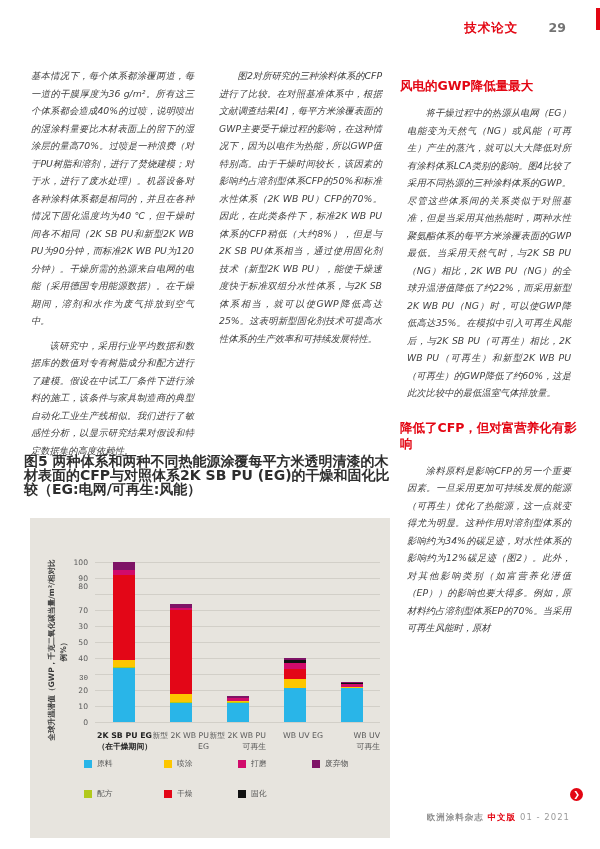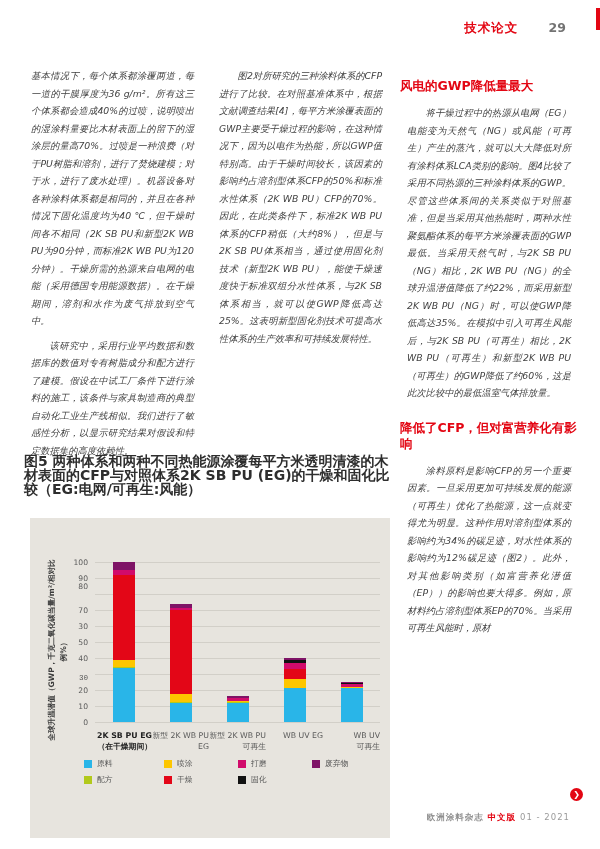--- a/index.html
+++ b/index.html
@@ -35,21 +35,21 @@
   .gridline{position:absolute;left:0;width:100%;height:1px;background:#d2cfc8;}
   .slots{position:absolute;left:0;top:0;width:100%;height:100%;display:flex;}
   .slot{flex:1;display:flex;justify-content:center;align-items:flex-end;height:100%;}
   .bar{width:22px;display:flex;flex-direction:column-reverse;}
   .seg{width:100%;}
   .cats{position:absolute;left:65px;top:212px;width:285px;display:flex;}
   .cat{flex:1;text-align:right;font-size:7.8px;color:#5a5a5a;line-height:11px;}
   .cat.bold{font-weight:bold;color:#222;}
   
   .legend{position:absolute;left:54px;top:240px;display:grid;
-          grid-template-columns:80px 74px 74px 84px;row-gap:5px;}
+          grid-template-columns:80px 74px 74px 84px;row-gap:19px;}
   .legend-item{display:flex;align-items:center;font-size:7.8px;color:#555;}
   .swatch{width:8px;height:8px;margin-right:5px;flex:0 0 auto;}
   
   .footer{position:absolute;right:30px;top:812px;font-size:8.5px;font-weight:bold;
           color:#8f8f8f;letter-spacing:1px;}
   .footer .edition{color:#e30613;}
   .footer .issue{font-weight:normal;color:#9a9a9a;margin-top:32px;}
   .next-btn{position:absolute;left:570px;top:788px;width:13px;height:13px;border-radius:50%;
             background:#e30613;color:#fff;font-size:8px;line-height:13px;text-align:center;
             font-weight:bold;}

